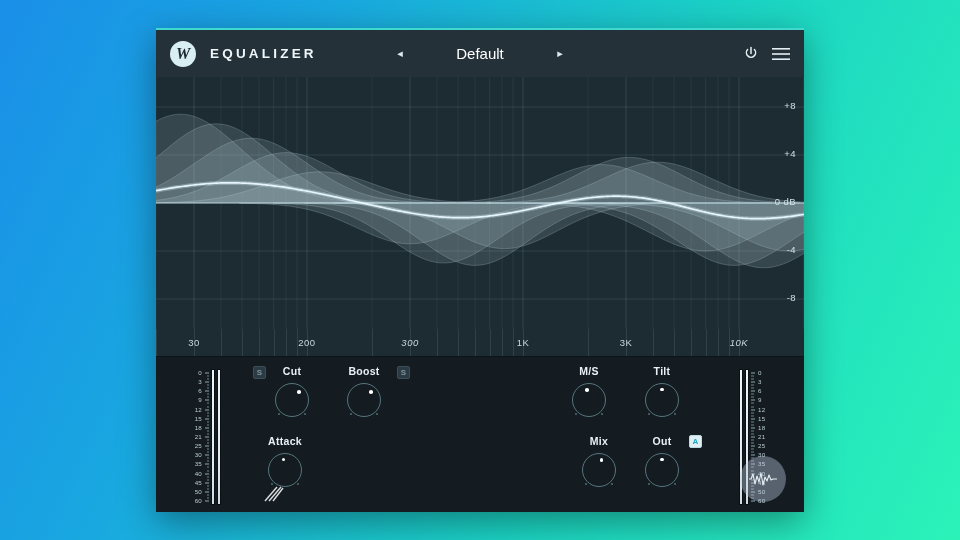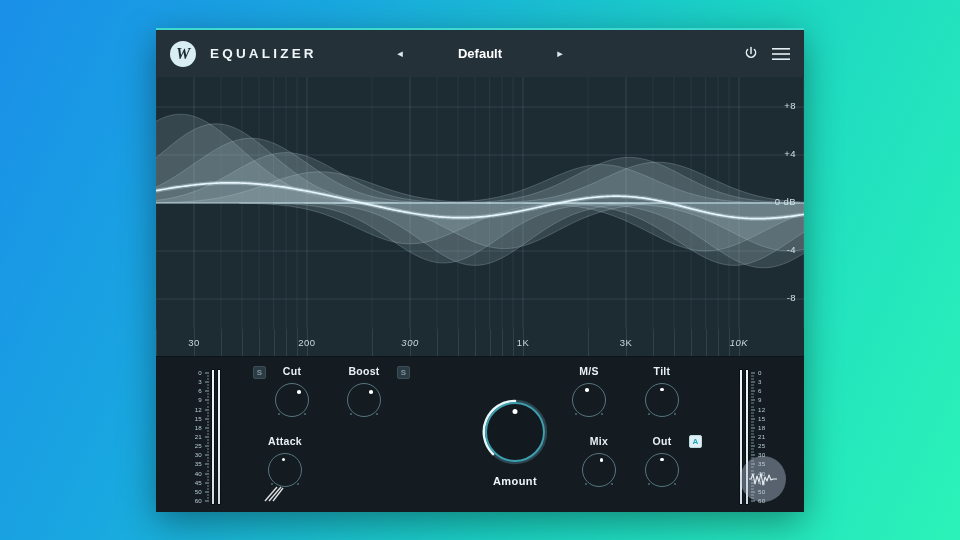--- a/index.html
+++ b/index.html
@@ -66,23 +66,23 @@
     gap: 0;
   }
   .preset-arrow {
     width: 42px; text-align: center;
     color: #dfe9ed; font-size: 11px; line-height: 1;
     cursor: pointer;
   }
   #preset-name {
     min-width: 118px;
     text-align: center;
-    font-size: 13px;
+    font-size: 15px;
     color: #ffffff;
-    font-weight: 700;
+    font-weight: 400;
     cursor: pointer;
   }
   #header-right {
     margin-left: auto;
     display: flex; align-items: center; gap: 13px;
   }
   .hdr-icon { cursor: pointer; display: block; }
 
   
   #graph-section {
@@ -591,31 +591,20 @@
       <div class="knob-label">Attack</div>
       <div class="knob knob-sm">
         <div class="ring"></div>
         <div class="dot" style="left: 13.7387px; top: 4.80219px;"></div>
         <div class="endtick l"></div>
         <div class="endtick r"></div>
       </div>
     </div>
 
 
-    <div id="amount-group">
-      <div id="amount-knob">
-        <svg width="70" height="70" viewBox="0 0 70 70" style="position:absolute;inset:0;">
-          <circle cx="35" cy="35" r="31" fill="none" stroke="#2c4550" stroke-width="2.4"></circle>
-          <path d="M 35 4 A 31 31 0 0 0 13 57" fill="none" stroke="#e8f6fa" stroke-width="2.6" stroke-linecap="round"></path>
-        </svg>
-        <div class="ring-inner"></div>
-        <div class="dot"></div>
-      </div>
-      <div id="amount-label">Amount</div>
-    </div>
 
     <div class="knob-group" style="left:416px; top:8px;">
       <div class="knob-label">M/S</div>
       <div class="knob knob-sm">
         <div class="ring"></div>
         <div class="dot" style="left: 13.0169px; top: 4.92945px;"></div>
         <div class="endtick l"></div>
         <div class="endtick r"></div>
       </div>
     </div>

